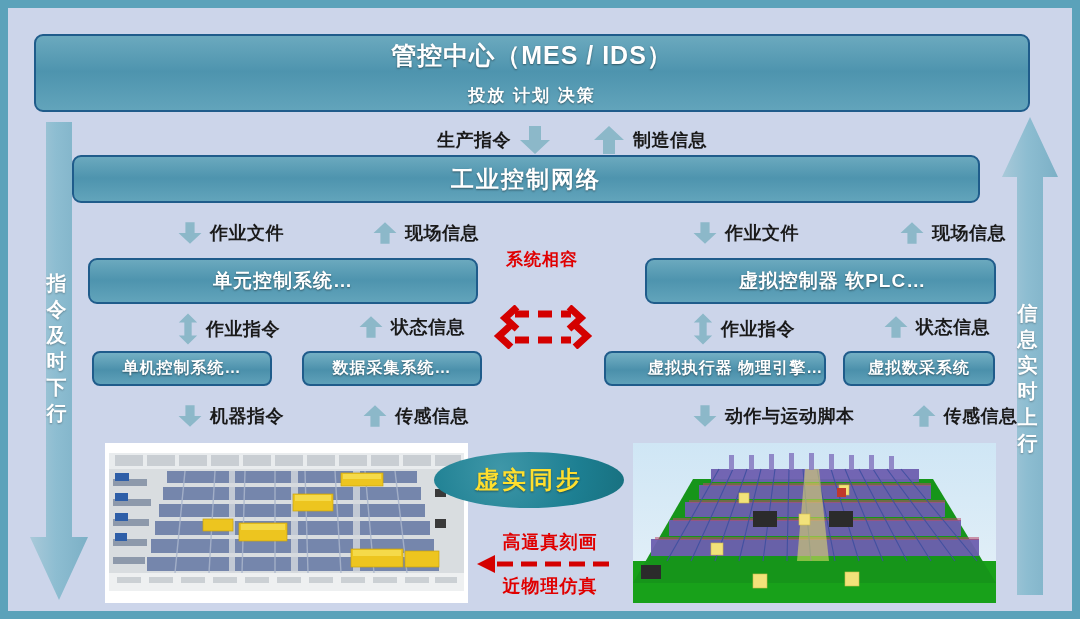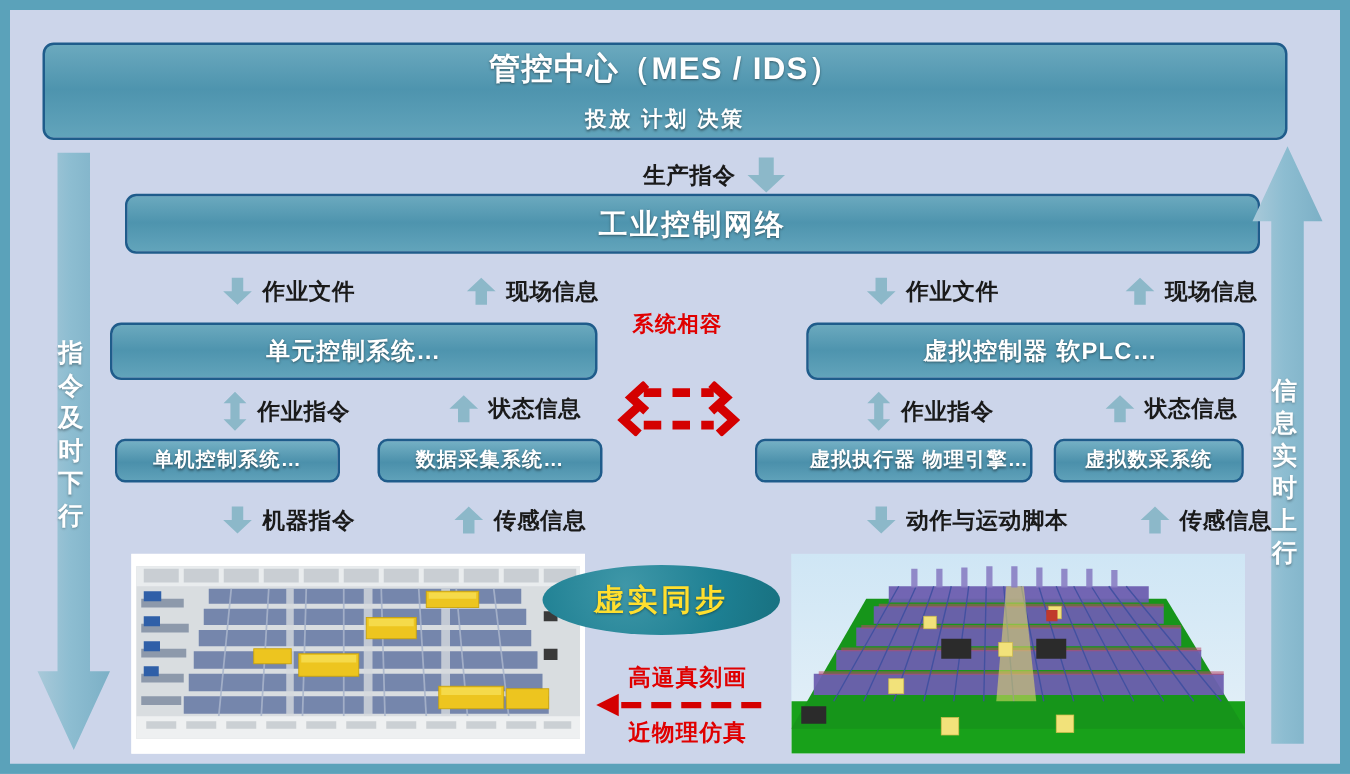--- a/index.html
+++ b/index.html
@@ -145,23 +145,31 @@
 
     <div class="flowrow" id="flow-top">
       <div class="flowitem">
         <span class="flowlabel">生产指令</span>
         <span class="arw">
           <svg width="34" height="30" viewBox="0 0 34 30">
               <path d="M11 1 H23 V15 H32 L17 29 L2 15 H11 Z" fill="#8cb8c9"></path>
             </svg>
         </span>
       </div>
-    </div>
-
-    <div class="bluebox" id="net" style="left:92px;top:147px;">
+      <div class="flowitem">
+        <span class="arw">
+          <svg width="34" height="30" viewBox="0 0 34 30">
+              <path d="M17 1 L32 15 H23 V29 H11 V15 H2 Z" fill="#8cb8c9"></path>
+            </svg>
+        </span>
+        <span class="flowlabel">制造信息</span>
+      </div>
+    </div>
+
+    <div class="bluebox" id="net" style="left:64px;top:147px;">
       <span>工业控制网络</span>
     </div>
 
     <div class="flowrow" id="flow-L1" style="left:137px;top:210px;">
       <div class="flowitem">
         <span class="arw">
           <svg width="26" height="30" viewBox="0 0 34 30">
               <path d="M11 1 H23 V15 H32 L17 29 L2 15 H11 Z" fill="#8cb8c9"></path>
             </svg>
         </span>

